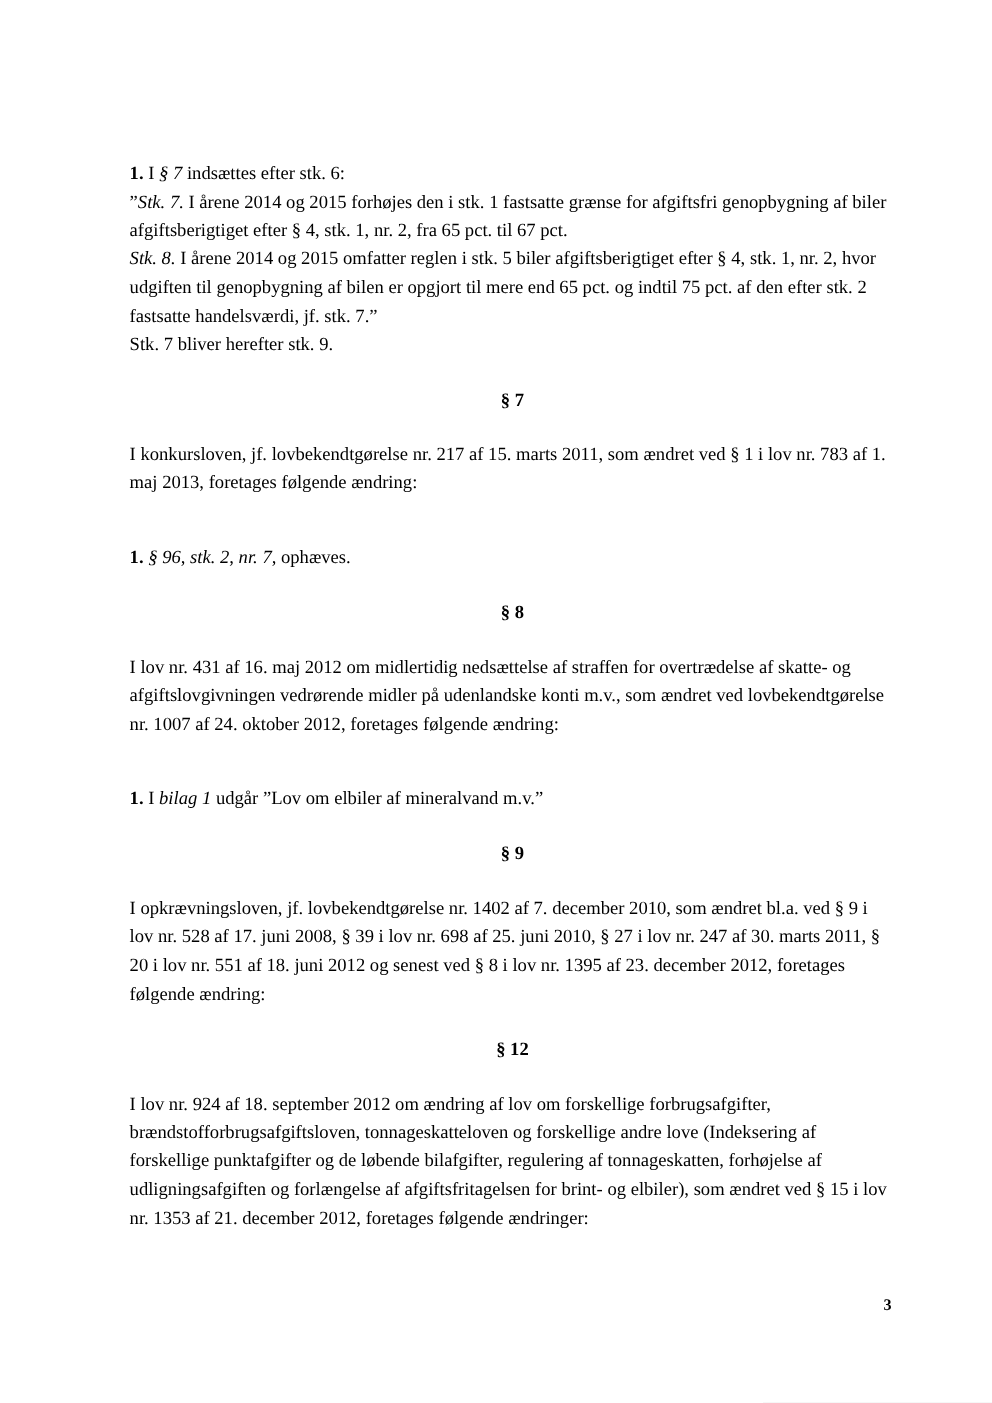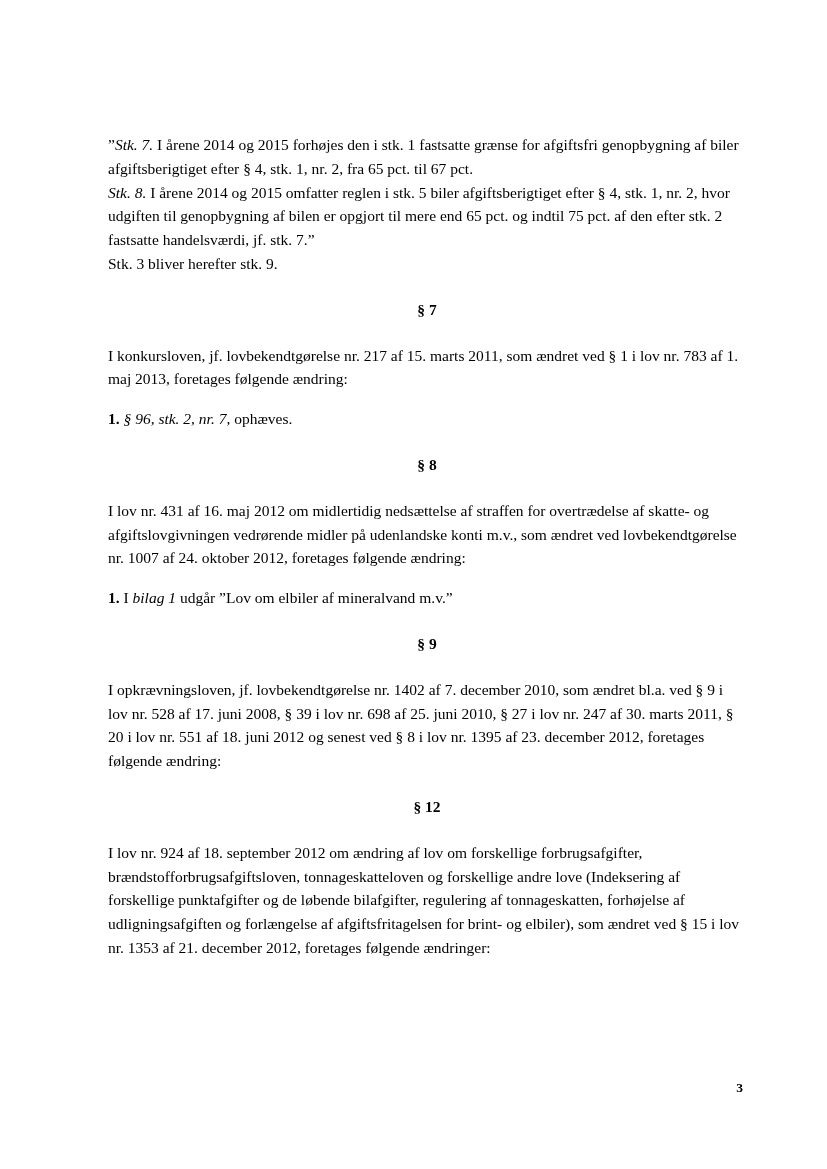--- a/index.html
+++ b/index.html
@@ -16,44 +16,45 @@
     color: #000000;
     overflow: hidden;
   }
   .content {
     position: absolute;
     left: 108px;
     top: 133px;
     width: 638px;
   }
   .para { text-align: left; }
-  .para.gap { margin-top: 16px; }
+  .para.gap { margin-top: 38px; }
   .heading {
     text-align: center;
     font-weight: bold;
     margin: 22px 0;
   }
   .bold { font-weight: bold; }
   .italic { font-style: italic; }
   .page-number {
     position: absolute;
     right: 84px;
     top: 1076px;
     font-size: 13.5px;
     font-weight: bold;
   }
 </style>
 </head>
 <body>
 
 <div class="page">
   <div class="content">
+      <p class="para"><span class="bold">1.</span><span class=""> I </span><span class="italic">§ 7</span><span class=""> indsættes efter stk. 6:</span></p>
       <p class="para"><span class="">”</span><span class="italic">Stk. 7.</span><span class=""> I årene 2014 og 2015 forhøjes den i stk. 1 fastsatte grænse for afgiftsfri genopbygning af biler afgiftsberigtiget efter § 4, stk. 1, nr. 2, fra 65 pct. til 67 pct.</span></p>
       <p class="para"><span class="italic">Stk. 8.</span><span class=""> I årene 2014 og 2015 omfatter reglen i stk. 5 biler afgiftsberigtiget efter § 4, stk. 1, nr. 2, hvor udgiften til genopbygning af bilen er opgjort til mere end 65 pct. og indtil 75 pct. af den efter stk. 2 fastsatte handelsværdi, jf. stk. 7.”</span></p>
-      <p class="para"><span class="">Stk. 3 bliver herefter stk. 9.</span></p>
+      <p class="para"><span class="">Stk. 7 bliver herefter stk. 9.</span></p>
       <div class="heading">§ 7</div>
       <p class="para"><span class="">I konkursloven, jf. lovbekendtgørelse nr. 217 af 15. marts 2011, som ændret ved § 1 i lov nr. 783 af 1. maj 2013, foretages følgende ændring:</span></p>
       <p class="para gap"><span class="bold">1.</span><span class=""> </span><span class="italic">§ 96, stk. 2, nr. 7,</span><span class=""> ophæves.</span></p>
       <div class="heading">§ 8</div>
       <p class="para"><span class="">I lov nr. 431 af 16. maj 2012 om midlertidig nedsættelse af straffen for overtrædelse af skatte- og afgiftslovgivningen vedrørende midler på udenlandske konti m.v., som ændret ved lovbekendtgørelse nr. 1007 af 24. oktober 2012, foretages følgende ændring:</span></p>
       <p class="para gap"><span class="bold">1.</span><span class=""> I </span><span class="italic">bilag 1</span><span class=""> udgår ”Lov om elbiler af mineralvand m.v.”</span></p>
       <div class="heading">§ 9</div>
       <p class="para"><span class="">I opkrævningsloven, jf. lovbekendtgørelse nr. 1402 af 7. december 2010, som ændret bl.a. ved § 9 i lov nr. 528 af 17. juni 2008, § 39 i lov nr. 698 af 25. juni 2010, § 27 i lov nr. 247 af 30. marts 2011, § 20 i lov nr. 551 af 18. juni 2012 og senest ved § 8 i lov nr. 1395 af 23. december 2012, foretages følgende ændring:</span></p>
       <div class="heading">§ 12</div>
       <p class="para"><span class="">I lov nr. 924 af 18. september 2012 om ændring af lov om forskellige forbrugsafgifter, brændstofforbrugsafgiftsloven, tonnageskatteloven og forskellige andre love (Indeksering af forskellige punktafgifter og de løbende bilafgifter, regulering af tonnageskatten, forhøjelse af udligningsafgiften og forlængelse af afgiftsfritagelsen for brint- og elbiler), som ændret ved § 15 i lov nr. 1353 af 21. december 2012, foretages følgende ændringer:</span></p>

